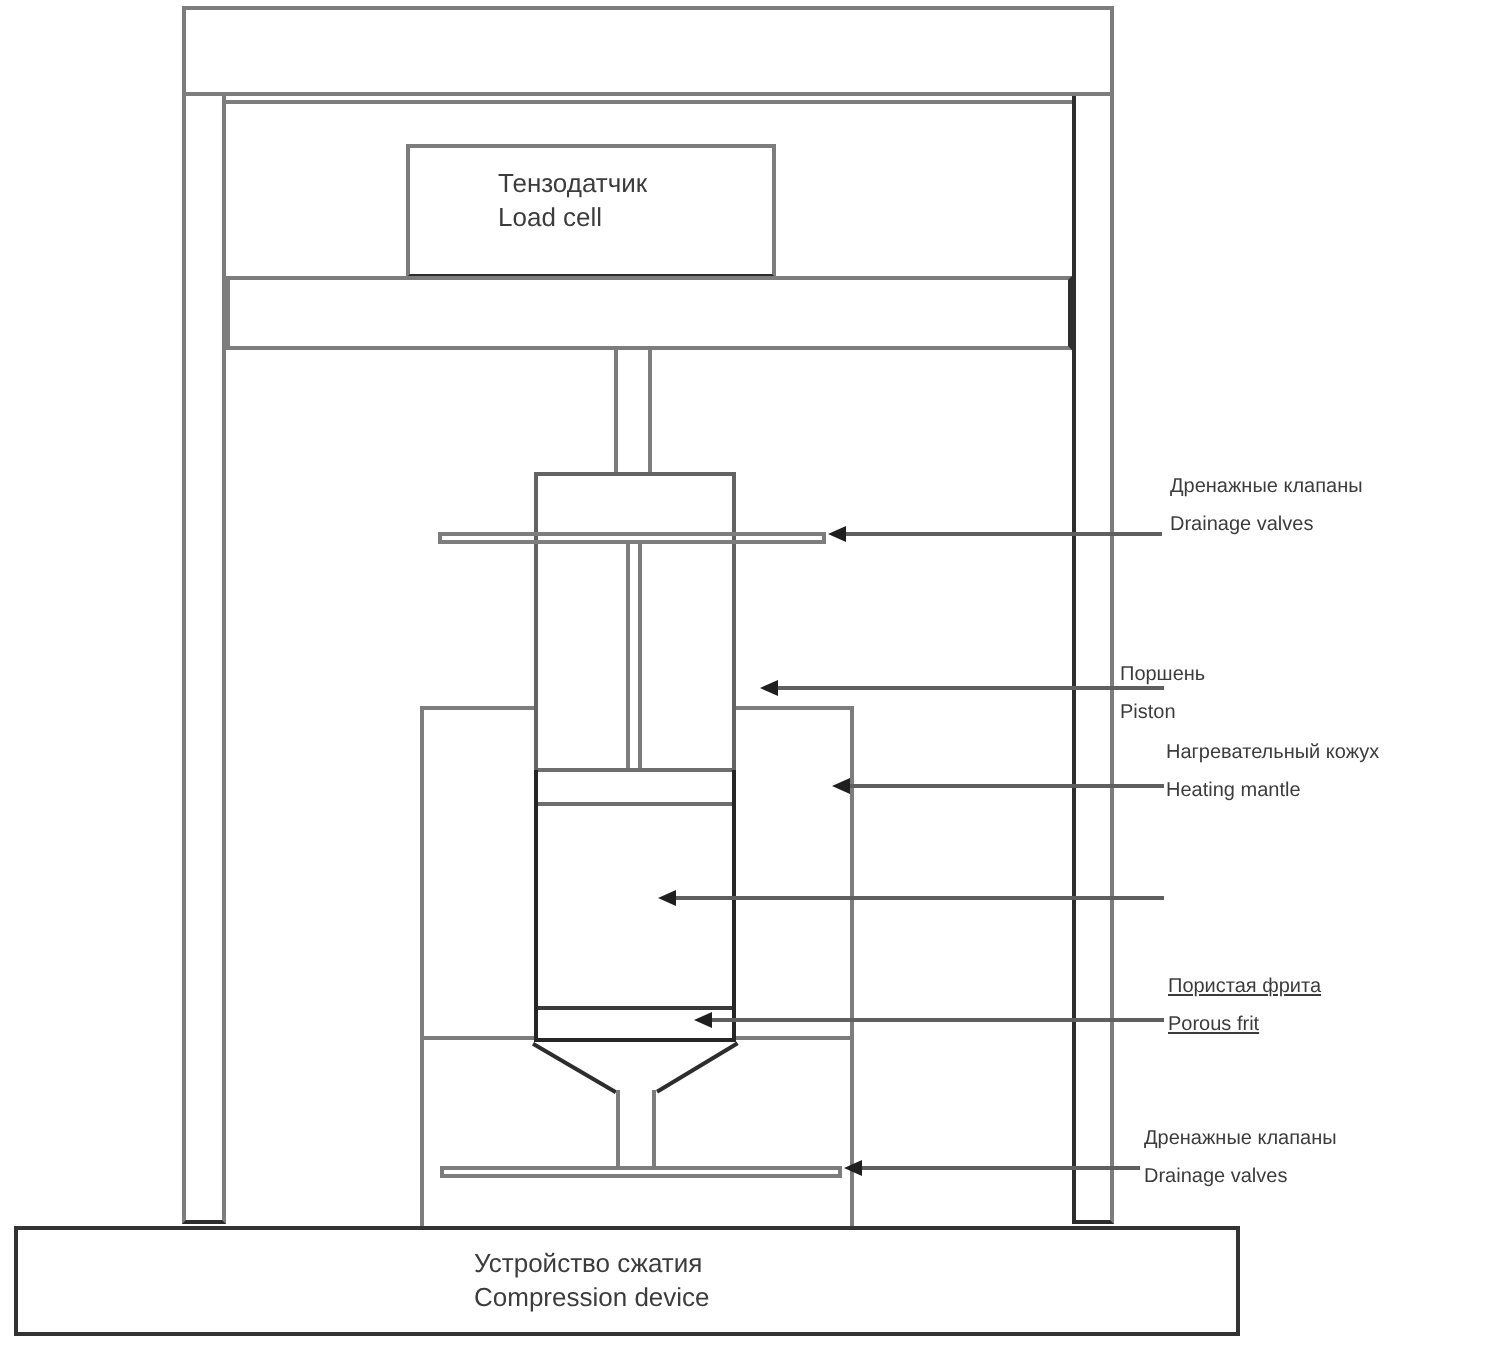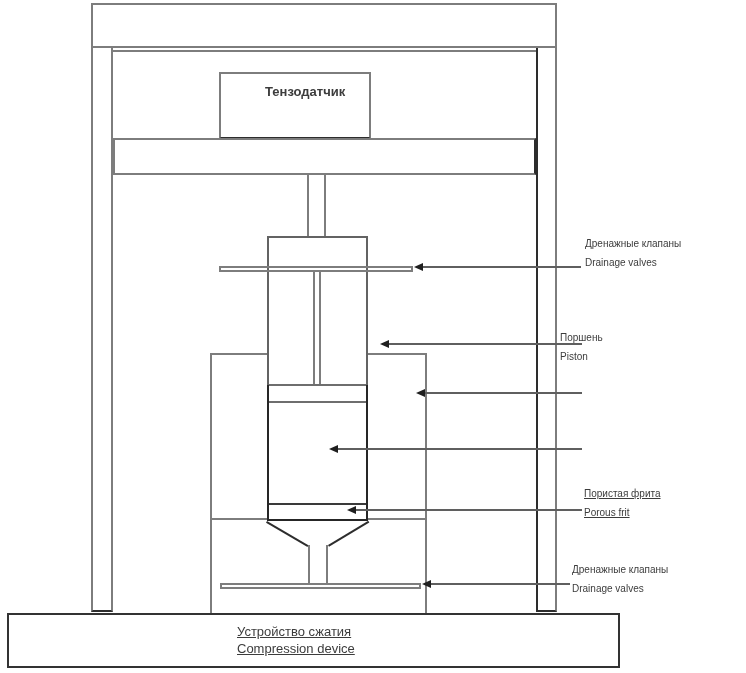--- a/index.html
+++ b/index.html
@@ -29,23 +29,24 @@
 
 <div class="stage">
 
   <div class="abs box" style="left:91px;top:3px;width:466px;height:45px;"></div>
   <div class="abs ln" style="left:113px;top:50px;width:423px;height:2px;"></div>
   <div class="abs" style="left:91px;top:48px;width:22px;height:564px;box-sizing:border-box;
               border-left:2px solid #7d7d7d;border-right:2px solid #7d7d7d;border-bottom:2px solid #2d2d2d;"></div>
   <div class="abs" style="left:536px;top:48px;width:21px;height:564px;box-sizing:border-box;
               border-left:2px solid #2d2d2d;border-right:2px solid #7d7d7d;border-bottom:2px solid #2d2d2d;"></div>
 
-  <div class="abs box" style="left:219px;top:72px;width:152px;height:67px;border-bottom-color:#2d2d2d;font-weight:bold;">
+  <div class="abs box" style="left:203px;top:72px;width:185px;height:67px;border-bottom-color:#2d2d2d;">
     <div class="boxtext" style="padding:9px 0 0 44px;">
       <div>Тензодатчик</div>
+      <div>Load cell</div>
     </div>
   </div>
 
   <div class="abs box" style="left:113px;top:138px;width:423px;height:37px;border-right-color:#2d2d2d;"></div>
 
   <div class="abs" style="left:307px;top:175px;width:19px;height:61px;box-sizing:border-box;
               border-left:2px solid #7d7d7d;border-right:2px solid #7d7d7d;"></div>
 
   <div class="abs" style="left:267px;top:236px;width:101px;height:149px;box-sizing:border-box;
               border:2px solid #636363;border-bottom:none;"></div>
@@ -72,21 +73,21 @@
               border-top:2px solid #3a3a3a;"></div>
 
   <div class="abs ln-dark" style="left:267px;top:521px;width:48px;height:2px;transform:rotate(30.3deg);transform-origin:left top;"></div>
   <div class="abs ln-dark" style="left:328px;top:545px;width:47px;height:2px;transform:rotate(-31deg);transform-origin:left top;"></div>
   <div class="abs" style="left:308px;top:545px;width:20px;height:39px;box-sizing:border-box;
               border-left:2px solid #7d7d7d;border-right:2px solid #7d7d7d;"></div>
 
   <div class="abs box" style="left:220px;top:583px;width:201px;height:6px;"></div>
 
   <div class="abs box-dark" style="left:7px;top:613px;width:613px;height:55px;">
-    <div class="boxtext" style="padding:8px 0 0 228px;text-decoration:underline;">
+    <div class="boxtext" style="padding:8px 0 0 228px;">
       <div>Устройство сжатия</div>
       <div>Compression device</div>
     </div>
   </div>
 
   <div class="abs leader" style="left:422px;top:266px;width:159px;"></div>
   <div class="abs arrow-left" style="left:414px;top:263px;"></div>
 
   <div class="abs leader" style="left:388px;top:343px;width:194px;"></div>
   <div class="abs arrow-left" style="left:380px;top:340px;"></div>
@@ -106,20 +107,24 @@
   <div class="abs lbl" style="left:585px;top:234px;">
     <div>Дренажные клапаны</div>
     <div>Drainage valves</div>
   </div>
 
   <div class="abs lbl" style="left:560px;top:328px;">
     <div>Поршень</div>
     <div>Piston</div>
   </div>
 
+  <div class="abs lbl" style="left:583px;top:367px;">
+    <div>Нагревательный кожух</div>
+    <div>Heating mantle</div>
+  </div>
 
 
   <div class="abs lbl" style="left:584px;top:484px;text-decoration:underline;">
     <div>Пористая фрита</div>
     <div>Porous frit</div>
   </div>
 
   <div class="abs lbl" style="left:572px;top:560px;">
     <div>Дренажные клапаны</div>
     <div>Drainage valves</div>

